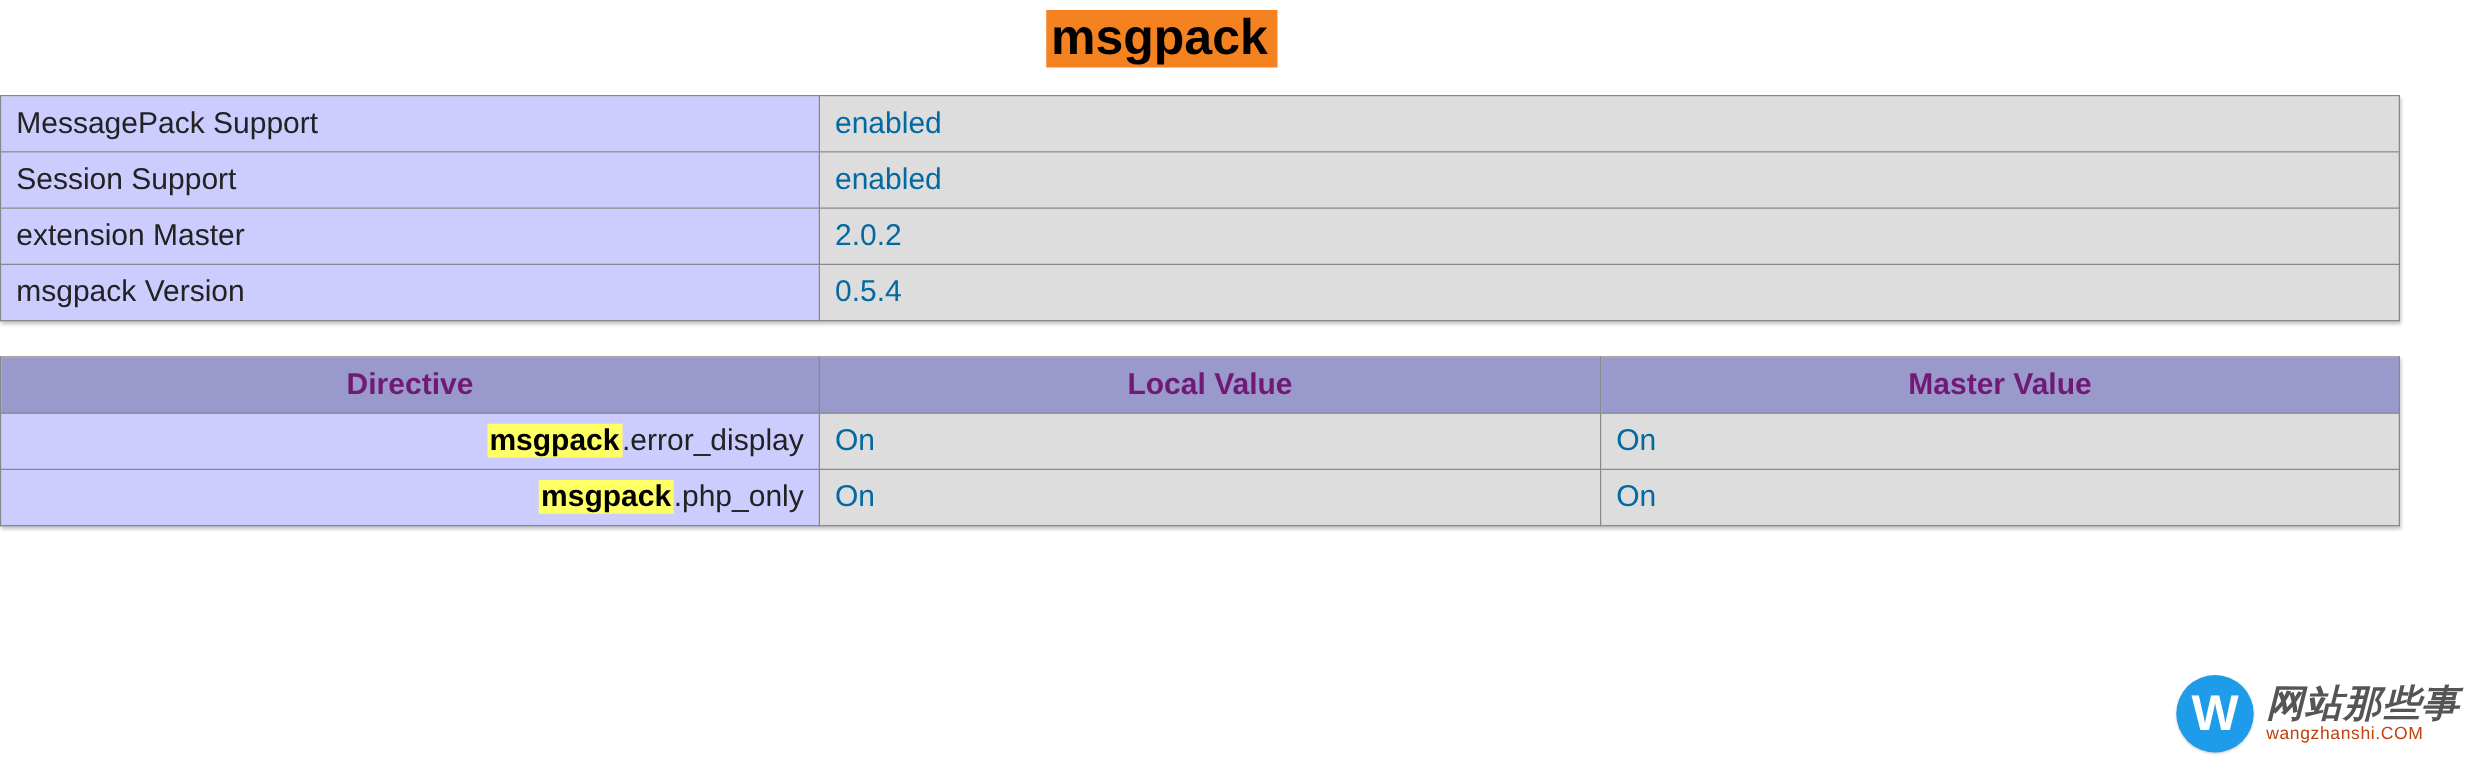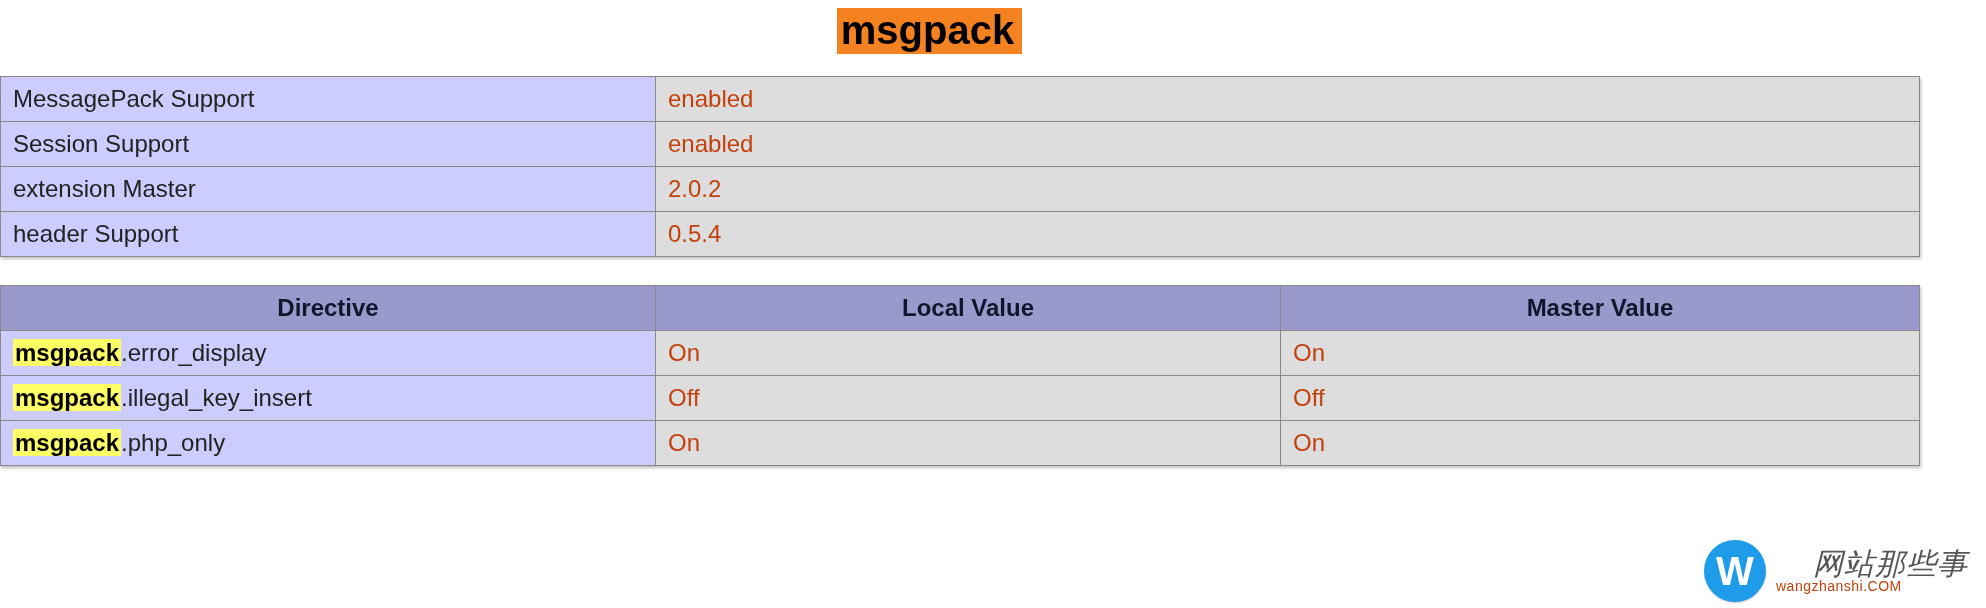--- a/index.html
+++ b/index.html
@@ -39,32 +39,32 @@
     border: 1px solid #888;
     padding: 8px 12px;
     text-align: left;
     font-size: 24px;
     vertical-align: middle;
   }
   th.colhead {
     background: #9999cc;
     font-weight: 700;
     text-align: center;
-    color: #0f172a;
+    color: #701a75;
   }
   td.keycell {
     background: #ccccff;
     color: #222;
   }
   td.valcell {
     background: #dddddd;
-    color: #c2410c;
+    color: #0369a1;
   }
   .kv-table td.keycell { width: 630px; }
-  .directives td.keycell { width: 630px; }
+  .directives td.keycell { width: 630px; text-align: right; }
   .directives td.valcell.lv { width: 600px; }
   span.y {
     background: #ffff66;
     color: #000;
     font-weight: 700;
     padding: 0 2px;
   }
   
   .corner-logo {
     position: fixed;
@@ -78,22 +78,22 @@
   .corner-logo .disc {
     width: 62px; height: 62px; border-radius: 50%;
     background: #1e9be9;
     display: flex; align-items: center; justify-content: center;
     color: #fff; font-weight: 800; font-size: 40px;
     font-family: Arial, sans-serif;
     box-shadow: 0 1px 2px rgba(0,0,0,0.2);
   }
   .corner-logo .txt { line-height: 1.05; }
   .corner-logo .cn {
-    font-size: 30px; font-weight: 400; font-style: italic;
-    color: #555; letter-spacing: 1px; margin-left: 37px;
+    font-size: 30px; font-weight: 700; font-style: italic;
+    color: #555; letter-spacing: 1px;
   }
   .corner-logo .en {
     font-size: 14px; color: #c2410c; letter-spacing: 0.5px;
   }
 </style>
 </head>
 <body>
 
 <div class="wrap">
 
@@ -109,44 +109,39 @@
       </tr>
       <tr>
         <td class="keycell">Session Support</td>
         <td class="valcell">enabled</td>
       </tr>
       <tr>
         <td class="keycell">extension Master</td>
         <td class="valcell">2.0.2</td>
       </tr>
       <tr>
-        <td class="keycell">header Support</td>
+        <td class="keycell">msgpack Version</td>
         <td class="valcell">0.5.4</td>
       </tr>
     </tbody>
   </table>
 
   <table class="directives">
     <thead>
       <tr>
         <th class="colhead">Directive</th>
         <th class="colhead">Local Value</th>
         <th class="colhead">Master Value</th>
       </tr>
     </thead>
     <tbody>
       <tr>
         <td class="keycell"><span class="y">msgpack</span><span>.error_display</span></td>
         <td class="valcell lv">On</td>
         <td class="valcell">On</td>
-      </tr>
-      <tr>
-        <td class="keycell"><span class="y">msgpack</span><span>.illegal_key_insert</span></td>
-        <td class="valcell lv">Off</td>
-        <td class="valcell">Off</td>
       </tr>
       <tr>
         <td class="keycell"><span class="y">msgpack</span><span>.php_only</span></td>
         <td class="valcell lv">On</td>
         <td class="valcell">On</td>
       </tr>
     </tbody>
   </table>
 
 </div>

